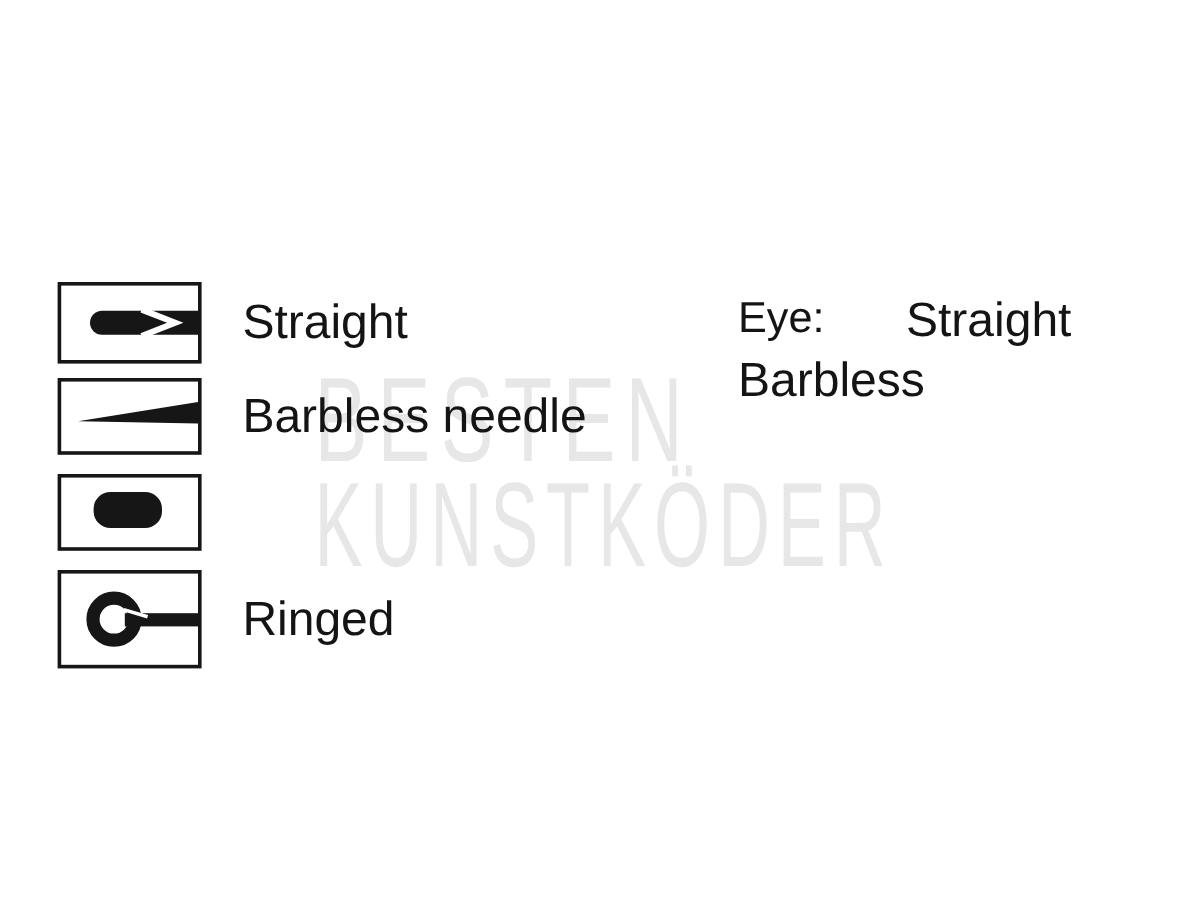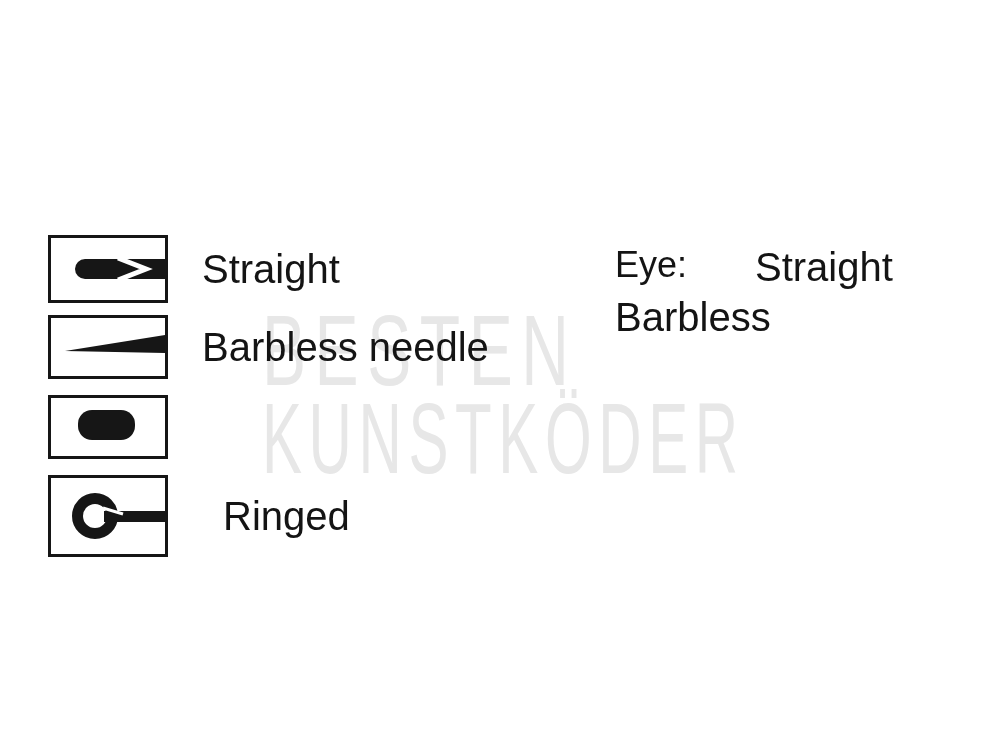--- a/index.html
+++ b/index.html
@@ -47,21 +47,21 @@
   .legend-label {
     font-size: 40px;
     line-height: 1;
     margin-left: 34px;
     white-space: nowrap;
     color: #141414;
   }
   #row-straight { top: 235px; }
   #row-barbless { top: 315px; }
   #row-forged   { top: 395px; }
-  #row-ringed   { top: 475px; gap: 21px; }
+  #row-ringed   { top: 475px; }
 
   
   .spec-block {
     position: absolute;
     left: 615px;
     top: 246px;
     display: grid;
     grid-template-columns: 125px auto;
     column-gap: 15px;
     row-gap: 8px;

